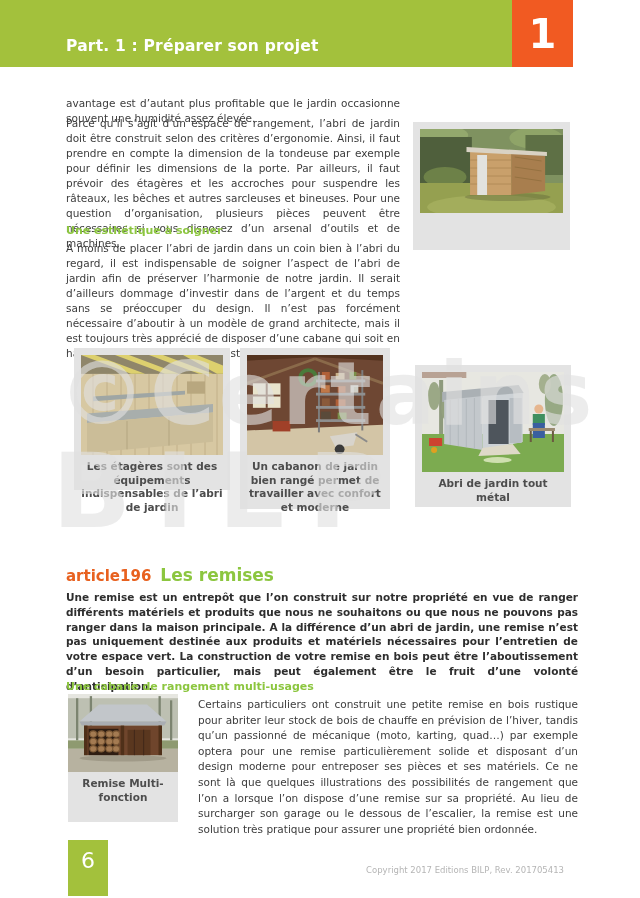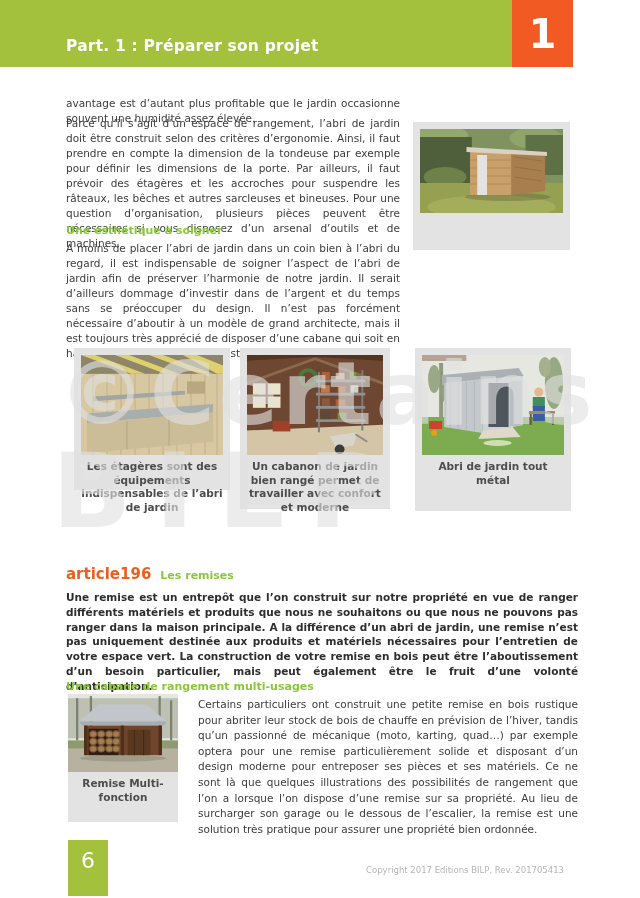--- a/index.html
+++ b/index.html
@@ -23,21 +23,21 @@
   .chapter-box{position:absolute;left:512px;top:0;width:61px;height:67px;background:var(--accent-orange);display:flex;align-items:center;justify-content:center;}
   .chapter-box span{color:#fff;font-size:40px;font-weight:bold;line-height:1;}
 
   
   p{margin:0;}
   .body-text{font-size:10.5px;line-height:15px;color:var(--body-gray);text-align:justify;}
   .bold-text{font-weight:bold;color:#2e2e2e;line-height:14.8px;}
   .subhead{font-size:11px;font-weight:bold;color:var(--heading-green);}
   .section-title-row{display:flex;align-items:baseline;gap:9px;}
   .article-ref{font-size:15px;font-weight:bold;color:var(--article-orange);}
-  .section-title{font-size:11px;font-weight:bold;color:var(--heading-green);}
+  .section-title{font-size:17px;font-weight:bold;color:var(--heading-green);}
 
   
   .photo-block{background:var(--figure-bg);padding:7px;box-sizing:border-box;}
   .photo{width:100%;overflow:hidden;background:#cfcfcf;}
   .photo svg{display:block;width:100%;height:100%;}
   figure{margin:0;}
   figcaption{margin-top:5px;font-size:10.5px;line-height:13.5px;font-weight:bold;color:var(--caption-gray);text-align:center;}
 
   
   .watermark{position:absolute;z-index:3;pointer-events:none;white-space:nowrap;
@@ -157,21 +157,21 @@
         <rect x="92" y="61" width="9" height="7" fill="#7a8f4a"></rect>
         <rect x="26" y="70" width="18" height="11" fill="#a04028"></rect>
         <polygon points="84,86 112,82 108,96 90,98" fill="#d8d4cc"></polygon>
         <circle cx="94" cy="100" r="5" fill="#3a3a3a"></circle>
         <line x1="110" y1="84" x2="122" y2="92" stroke="#8a8a8a" stroke-width="2"></line>
       </svg>
     </div>
     <figcaption>Un cabanon de jardin bien rangé permet de travailler avec confort et moderne</figcaption>
   </figure>
 
-  <figure class="photo-block abs" style="left:415px;top:348px;width:156px;height:163px;">
+  <figure class="photo-block abs" style="left:415px;top:365px;width:156px;height:142px;">
     <div class="photo" style="height:100px;">
       <svg viewBox="0 0 141 100" preserveAspectRatio="none" aria-hidden="true">
         <rect width="141" height="100" fill="#e7e7e1"></rect>
         <rect x="0" y="0" width="44" height="6" fill="#b8a294"></rect>
         <rect x="17" y="8" width="4" height="54" fill="#8e9a7c"></rect>
         <ellipse cx="12" cy="24" rx="6" ry="14" fill="#9ba886"></ellipse>
         <ellipse cx="24" cy="36" rx="5" ry="12" fill="#93a07e"></ellipse>
         <ellipse cx="131" cy="28" rx="9" ry="26" fill="#97a984"></ellipse>
         <ellipse cx="122" cy="12" rx="6" ry="10" fill="#a4b08e"></ellipse>
         <rect y="62" width="141" height="38" fill="#7cab50"></rect>

